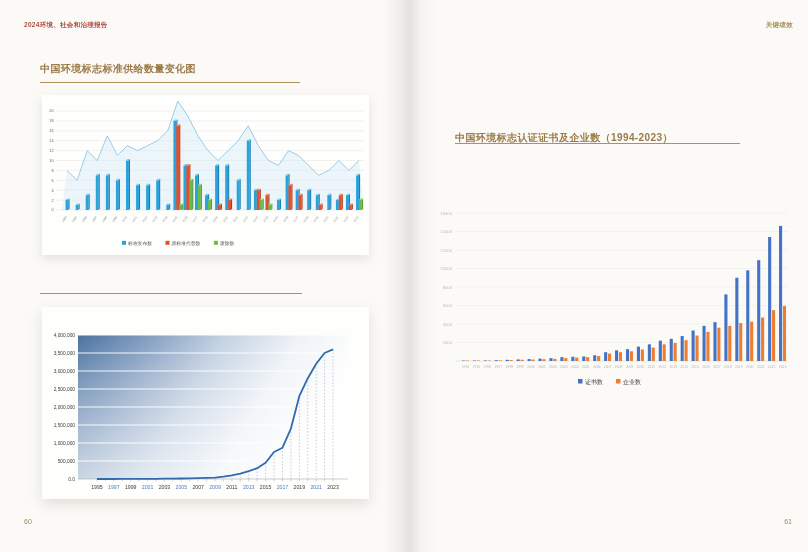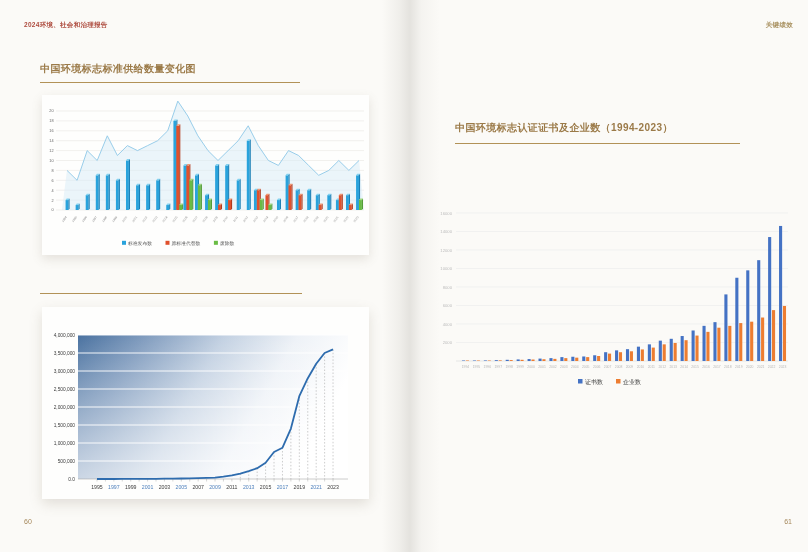--- a/index.html
+++ b/index.html
@@ -15,21 +15,21 @@
     position:absolute;left:382px;top:0;width:58px;height:552px;pointer-events:none;
     background:linear-gradient(90deg, rgba(140,135,125,0) 0%, rgba(140,135,125,0.10) 30%,
       rgba(125,120,110,0.18) 48%, rgba(140,135,125,0.06) 68%, rgba(140,135,125,0) 100%);
   }
   .hdr{position:absolute;font-size:6.5px;font-weight:bold;letter-spacing:.3px;}
   .hdr-left{left:24px;top:21px;color:#ad4a3d;}
   .hdr-right{right:15px;top:21px;color:#a8905f;}
   .sec-title{position:absolute;font-size:10px;font-weight:bold;color:#9b7a48;letter-spacing:.4px;}
   .t1{left:40px;top:62px;}
   .t2{left:40px;top:273px;}
-  .t3{left:51px;top:121px;}
+  .t3{left:51px;top:131px;}
   .rule{position:absolute;height:1px;background:#b29257;}
   .r1{left:40px;top:82px;width:260px;}
   .r2{left:40px;top:293px;width:262px;}
   .r3{left:51px;top:143px;width:285px;}
   .chart-card{position:absolute;background:#fefefd;}
   .c1{left:42px;top:95px;width:327px;height:160px;box-shadow:0 4px 10px rgba(110,100,80,.16);}
   .c2{left:42px;top:307px;width:327px;height:192px;box-shadow:0 5px 12px rgba(110,100,80,.18);}
   .c3{left:28px;top:198px;width:360px;height:200px;background:transparent;}
   .pagenum{position:absolute;top:518px;font-size:7px;color:#a5875a;}
   .pn-left{left:24px;}

